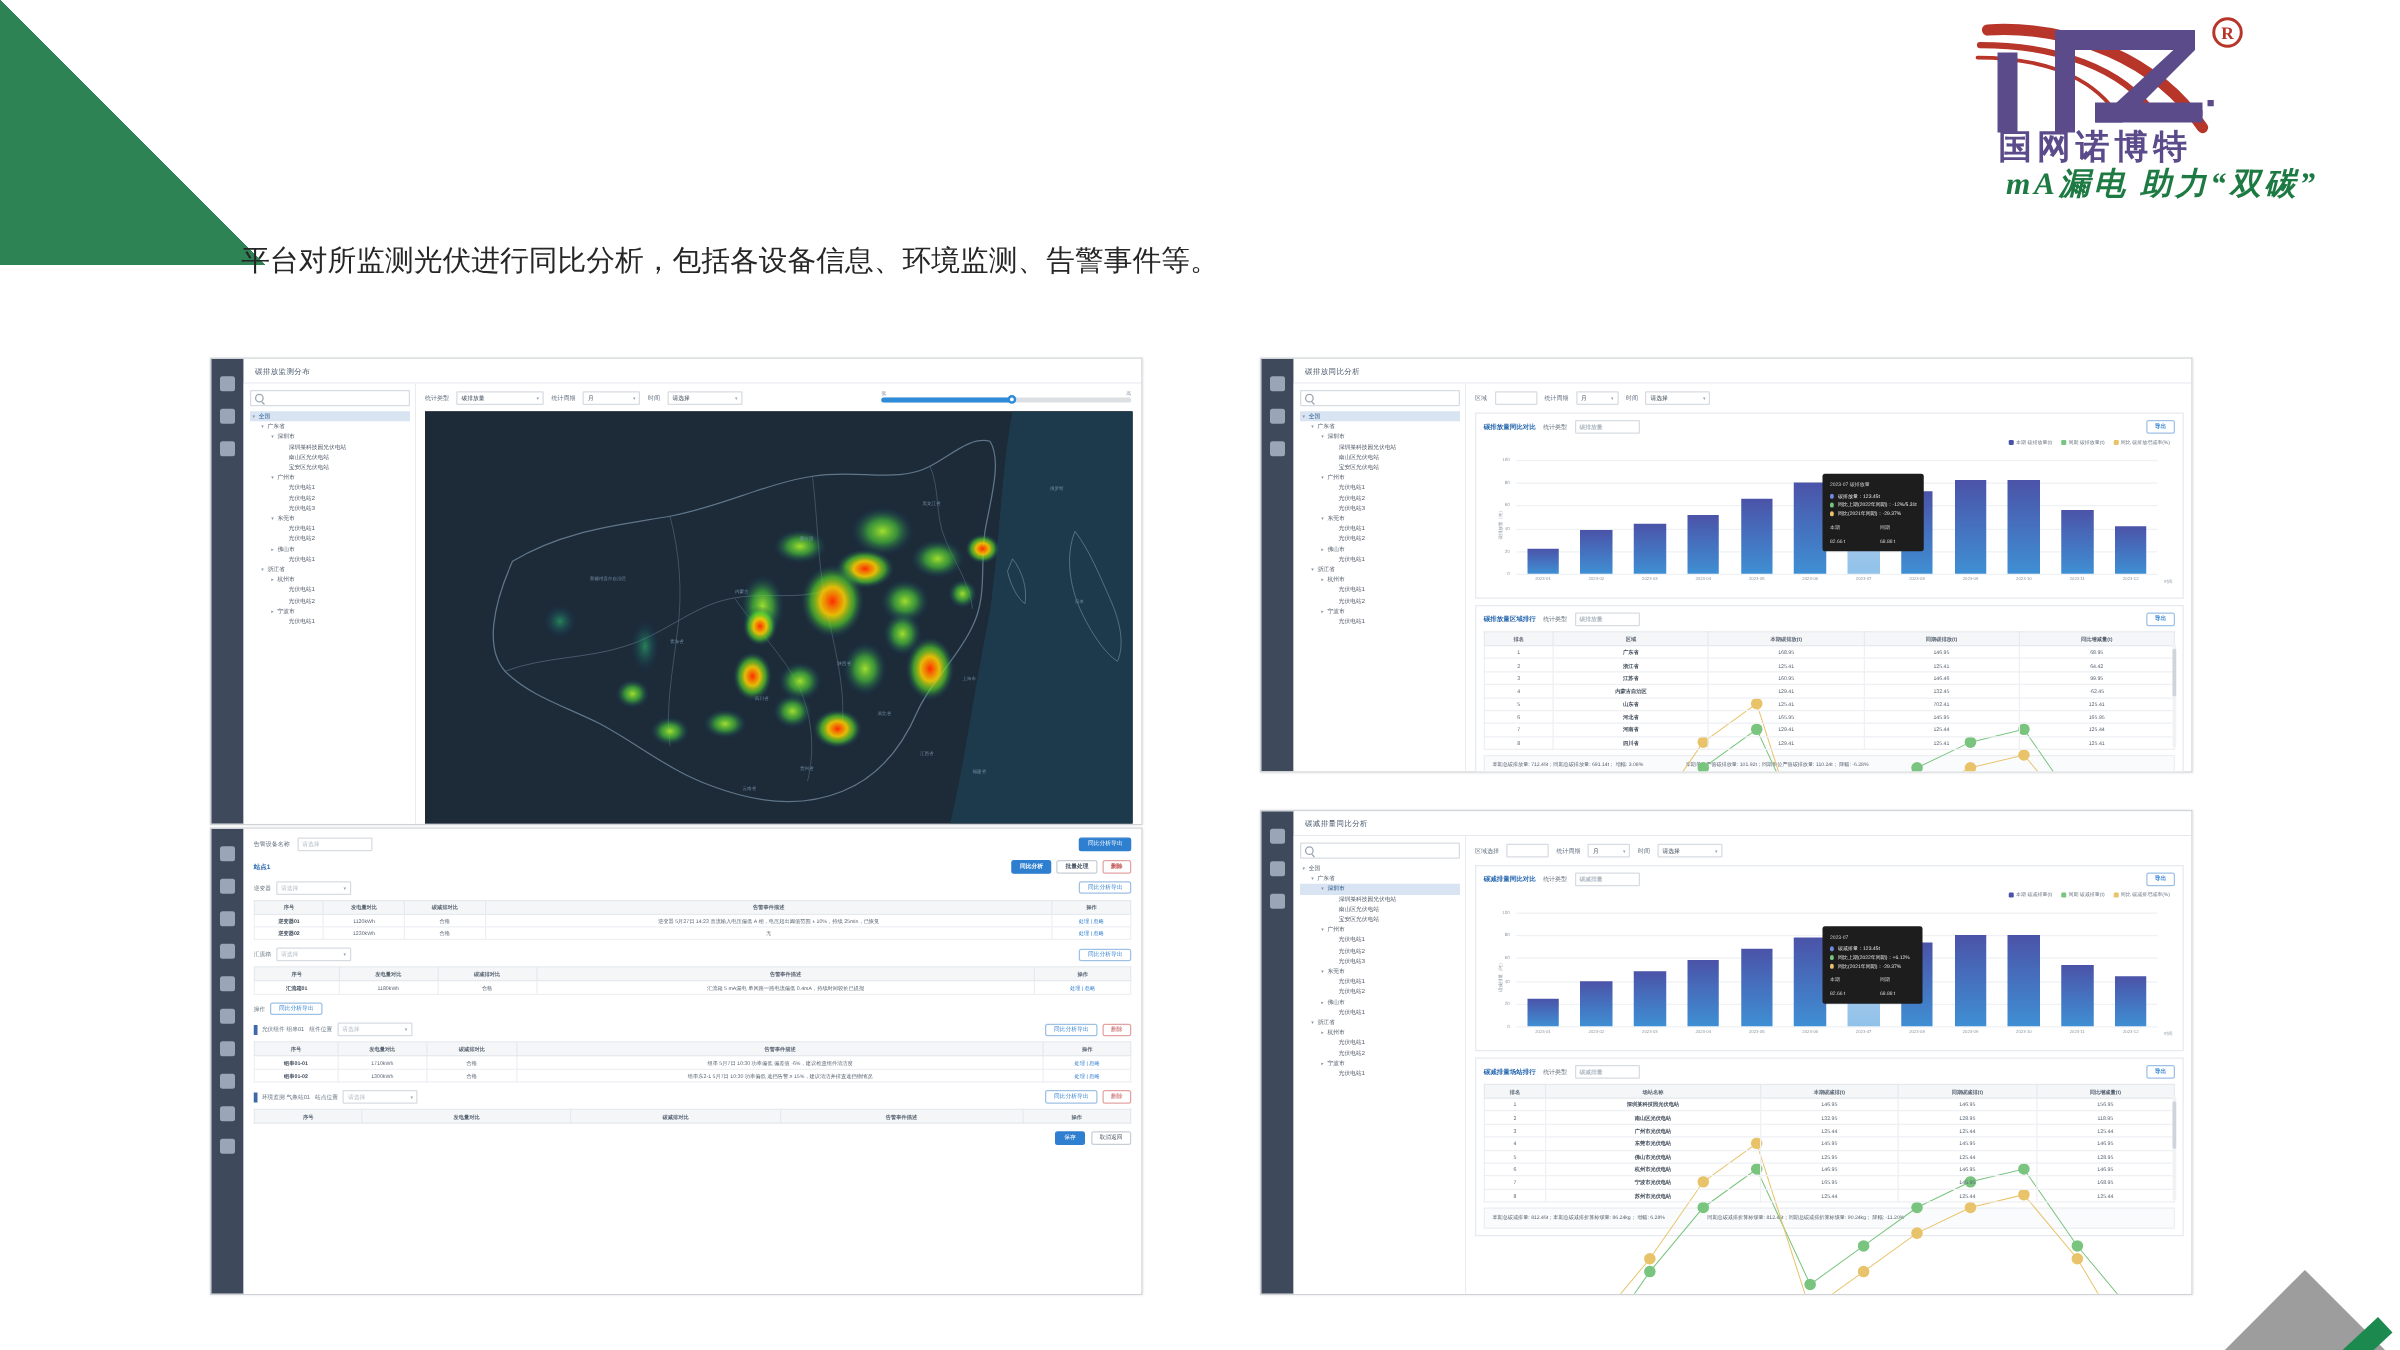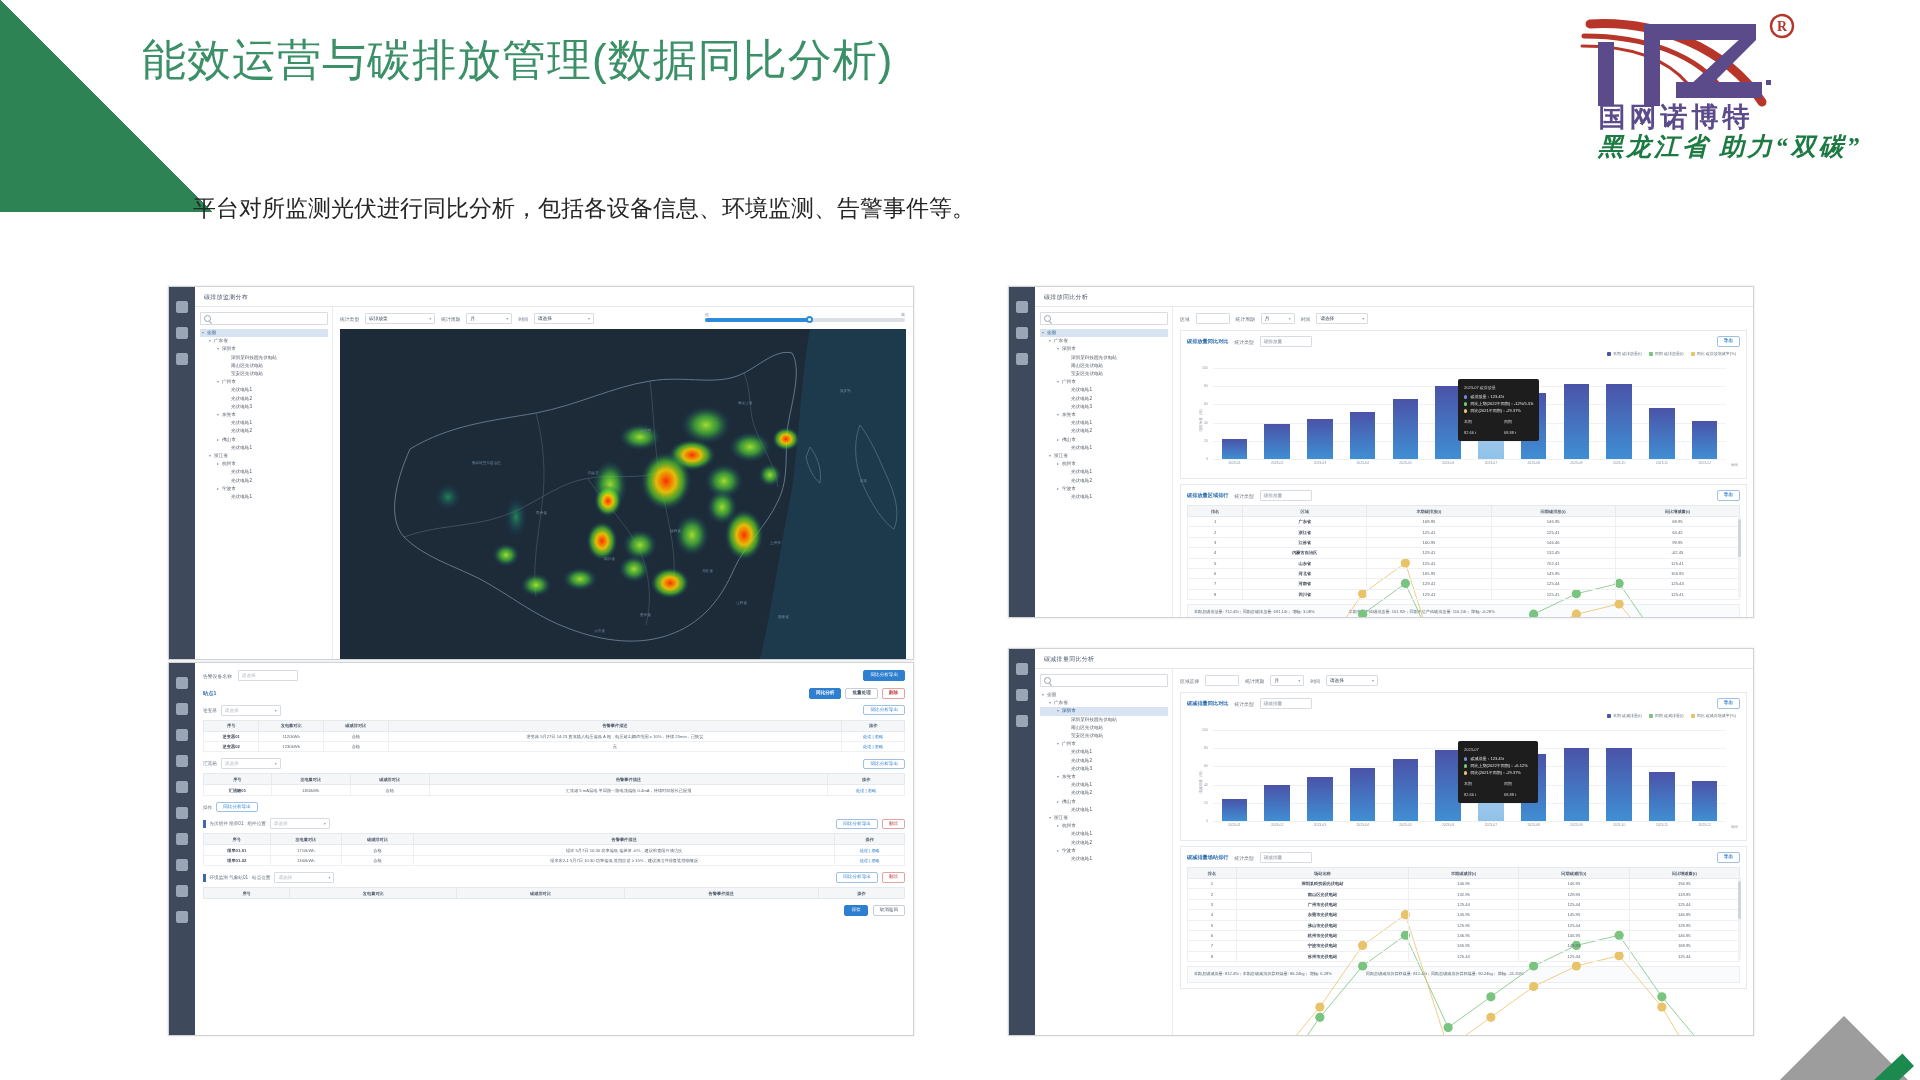--- a/index.html
+++ b/index.html
@@ -199,21 +199,20 @@
 <body>
 
 <div class="slide">
 
   <div class="corner-tri"></div>
   <div class="corner-br">
     <div class="g1"></div>
     <div class="g2"></div>
   </div>
 
-  <div class="slide-title">能效运营与碳排放管理(数据同比分析)</div>
   <div class="slide-subtitle">平台对所监测光伏进行同比分析，包括各设备信息、环境监测、告警事件等。</div>
 
   <div class="logo">
     <svg width="360" height="130" viewBox="0 0 360 130">
 
       <path d="M42 18 C110 14 178 42 214 96" stroke="#b8352a" stroke-width="9" fill="none" stroke-linecap="round"></path>
       <path d="M36 30 C96 30 150 48 176 86" stroke="#b8352a" stroke-width="5" fill="none" stroke-linecap="round"></path>
       <path d="M34 40 C80 40 118 52 140 78" stroke="#b8352a" stroke-width="3" fill="none" stroke-linecap="round"></path>
 
       <path d="M50 36 L50 100 L66 100 L66 36 Z" fill="#5b4b8a"></path>
@@ -224,21 +223,21 @@
       <path d="M208 18 L208 34 L150 92 L128 92 Z" fill="#5b4b8a"></path>
       <path d="M128 76 L214 76 L214 92 L128 92 Z" fill="#5b4b8a"></path>
       <rect x="208" y="82" width="6" height="5" fill="#5b4b8a"></rect>
       <rect x="218" y="74" width="5" height="5" fill="#5b4b8a"></rect>
 
       <circle cx="234" cy="20" r="11" fill="none" stroke="#b8352a" stroke-width="2.4"></circle>
       <text x="234" y="25" font-size="14" fill="#b8352a" text-anchor="middle" font-family="Liberation Serif, serif" font-weight="bold">R</text>
 
       <text x="128" y="120" font-size="27" fill="#5b4b8a" text-anchor="middle" font-family="Liberation Serif, serif" font-weight="bold" letter-spacing="4">国网诺博特</text>
     </svg>
-    <div class="logo-slogan">黑龙江省 助力“双碳”</div>
+    <div class="logo-slogan">mA漏电 助力“双碳”</div>
   </div>
 
   <div class="shot shot-a">
     <div class="rail">
       <span class="rail-ico sq"></span>
       <span class="rail-ico sq"></span>
       <span class="rail-ico sq"></span>
     </div>
     <div class="app">
       <div class="app-head">碳排放监测分布</div>

